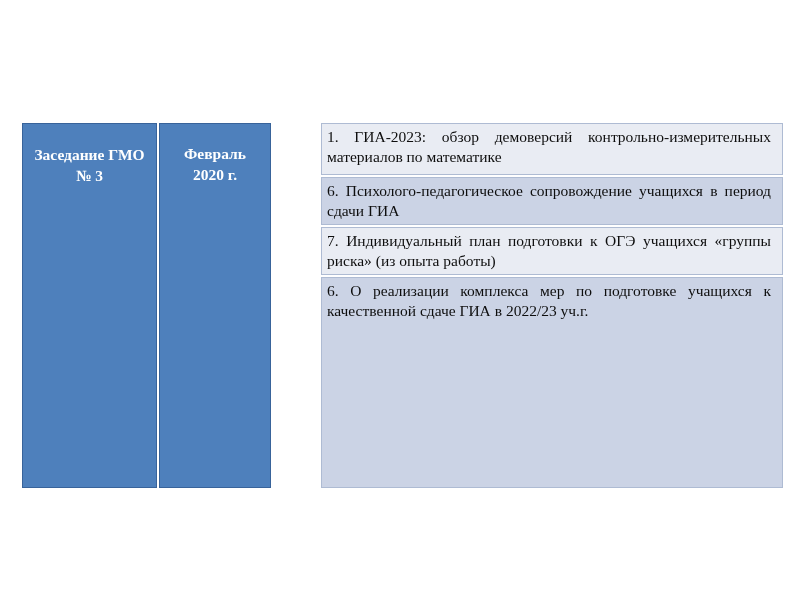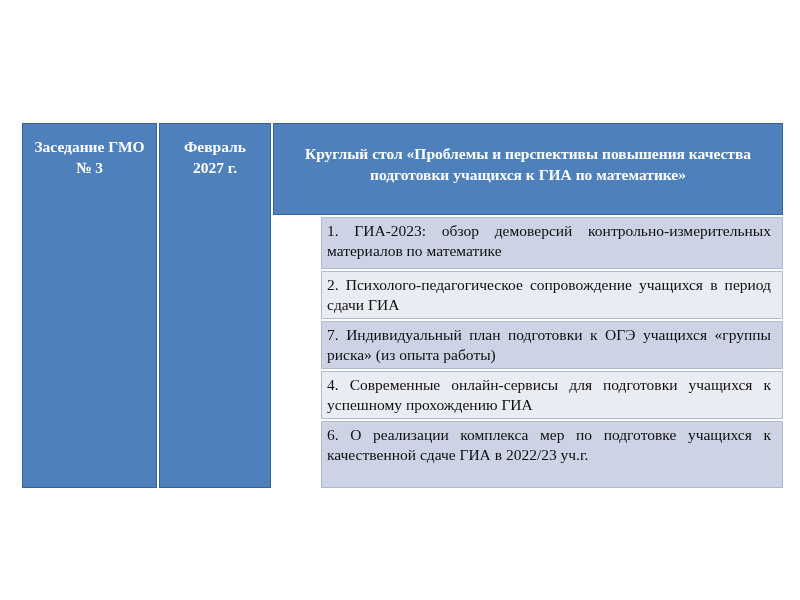--- a/index.html
+++ b/index.html
@@ -24,28 +24,28 @@
     background: #4E80BC;
     border: 1px solid #38639A;
     box-sizing: border-box;
     color: #ffffff;
     font-weight: bold;
     text-align: center;
   }
   .col-session {
     width: 135px;
     flex: 0 0 135px;
-    padding-top: 12px;
+    padding-top: 20px;
     font-size: 15.5px;
     line-height: 21px;
   }
   .col-date {
     width: 112px;
     flex: 0 0 112px;
-    padding-top: 12px;
+    padding-top: 19px;
     font-size: 15.5px;
     line-height: 21px;
   }
   .col-agenda {
     flex: 1 1 auto;
     display: flex;
     flex-direction: column;
     gap: 2px;
     min-width: 0;
   }
@@ -82,26 +82,24 @@
 <div class="slide">
   <div class="schedule-table">
 
     <div class="cell-blue col-session">
       <div>Заседание ГМО</div>
       <div>№ 3</div>
     </div>
 
     <div class="cell-blue col-date">
       <div>Февраль</div>
-      <div>2027 г.</div>
+      <div>2020 г.</div>
     </div>
 
     <div class="col-agenda">
-      <div class="cell-blue agenda-header">Круглый стол «Проблемы и перспективы повышения качества подготовки учащихся к ГИА по математике»</div>
       <div class="agenda-row row-1">1. ГИА-2023: обзор демоверсий контрольно-измерительных материалов по математике</div>
-      <div class="agenda-row row-2">2. Психолого-педагогическое сопровождение учащихся в период сдачи ГИА</div>
+      <div class="agenda-row row-2">6. Психолого-педагогическое сопровождение учащихся в период сдачи ГИА</div>
       <div class="agenda-row row-3">7. Индивидуальный план подготовки к ОГЭ учащихся «группы риска» (из опыта работы)</div>
-      <div class="agenda-row row-4">4. Современные онлайн-сервисы для подготовки учащихся к успешному прохождению ГИА</div>
       <div class="agenda-row row-6">6. О реализации комплекса мер по подготовке учащихся к качественной сдаче ГИА в 2022/23 уч.г.</div>
     </div>
 
   </div>
 </div>
 
 </body></html>

